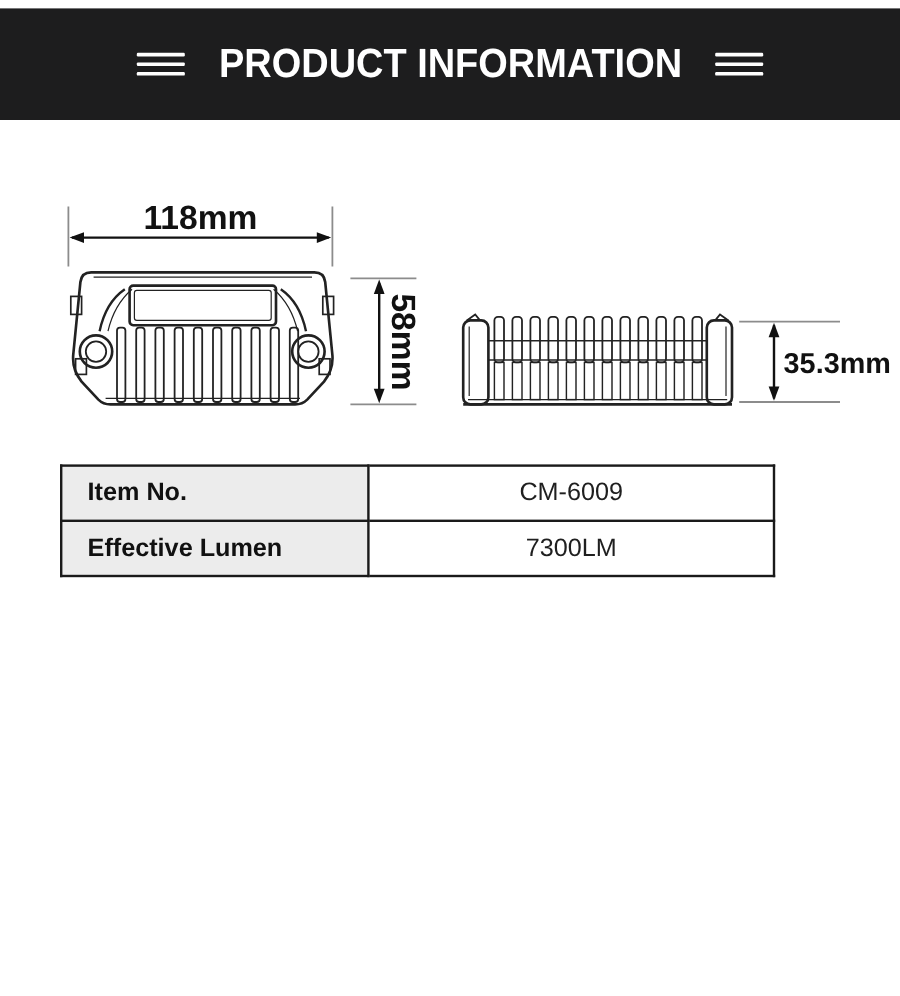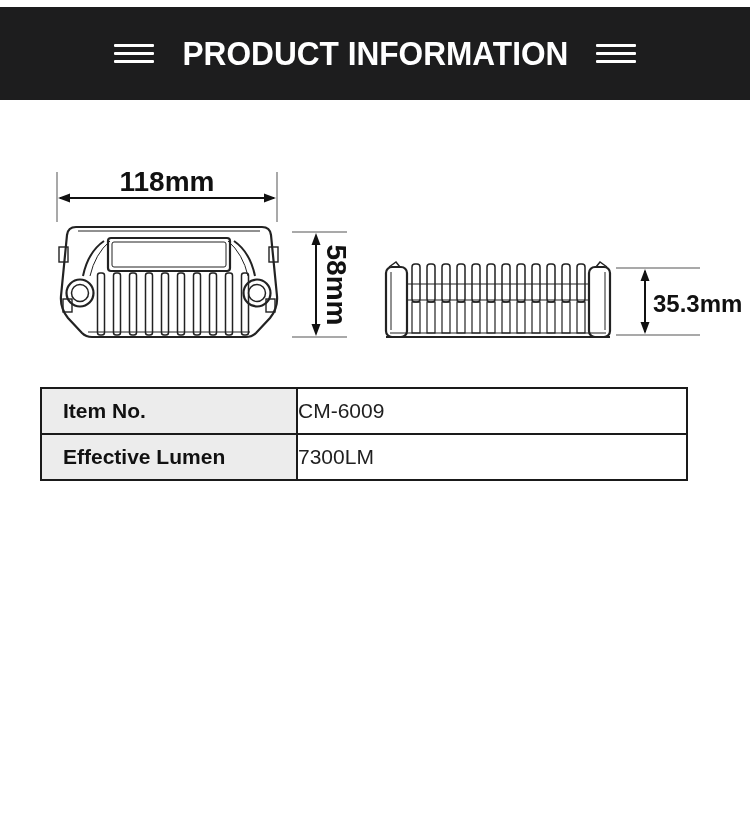--- a/index.html
+++ b/index.html
@@ -21,32 +21,32 @@
     transform:scaleX(0.93);white-space:nowrap;
   }
 
   
   .diagram{width:664px;height:287px;}
   .diagram svg{display:block;}
   .dim-text{font-family:"Liberation Sans","DejaVu Sans",sans-serif;font-weight:700;fill:#111111;}
 
   
   table.spec-table{
-    border-collapse:collapse;margin-left:40px;width:648px;table-layout:fixed;
+    border-collapse:collapse;margin-left:50px;width:596px;table-layout:fixed;
   }
   table.spec-table tr{height:46px;}
   table.spec-table th,table.spec-table td{
     border:2px solid #1a1a1a;padding:0;vertical-align:middle;
   }
   table.spec-table th{
     width:233px;background:#ececec;text-align:left;padding-left:21px;
     font-size:21px;font-weight:700;color:#111111;
   }
   table.spec-table td{
-    font-size:21px;font-weight:400;color:#1f1f1f;
+    text-align:center;font-size:21px;font-weight:400;color:#1f1f1f;
   }
 </style>
 </head>
 <body>
 
 <div class="page">
 
   <div class="header">
     <span class="menu-lines">
         <i></i>

